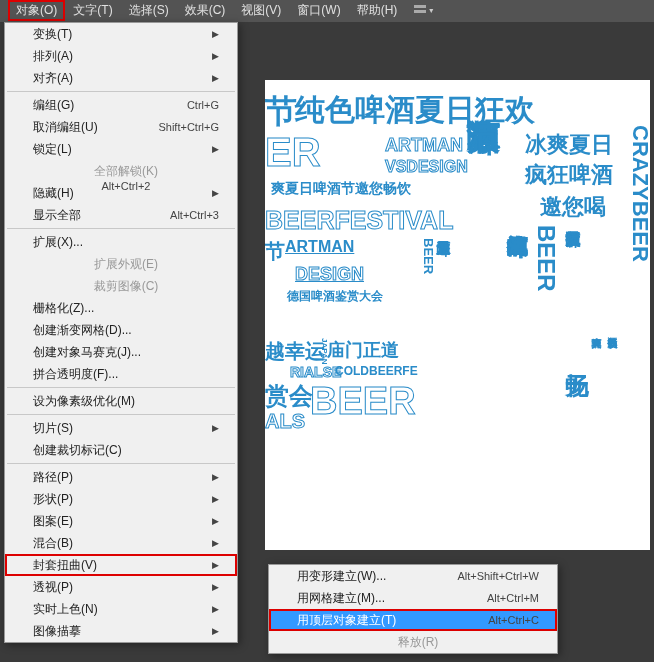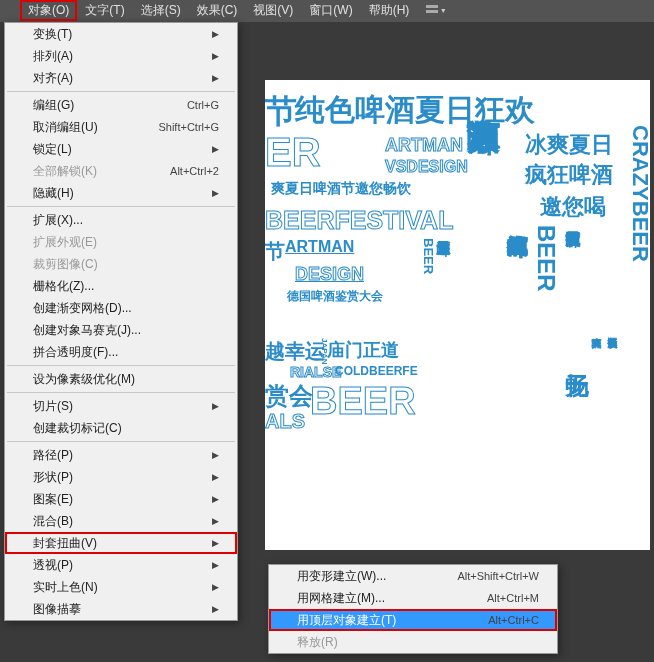--- a/index.html
+++ b/index.html
@@ -1,27 +1,27 @@
 <!DOCTYPE html>
 <html><head>
 <meta charset="utf-8">
 <style>
 * { margin: 0; padding: 0; box-sizing: border-box; font-family: "Microsoft YaHei", Arial, sans-serif; }
 body { background: #535353; width: 654px; height: 662px; position: relative; overflow: hidden; }
-.menubar { background: #535353; height: 20px; display: flex; align-items: center; padding-left: 20px; }
+.menubar { background: #535353; height: 20px; display: flex; align-items: center; padding-left: 8px; }
 .menubar-item { color: #e0e0e0; font-size: 12px; padding: 2px 8px; cursor: pointer; }
 .menubar-item.active { border: 2px solid #d00; padding: 0 6px; }
 .toolbar-icon { width: 30px; height: 16px; margin-left: 8px; display: flex; align-items: center; }
 .toolbar-icon svg { width: 14px; height: 14px; }
 .workspace { position: absolute; top: 22px; left: 0; right: 0; bottom: 0; background: #3a3a3a; }
 .canvas { position: absolute; top: 58px; left: 265px; width: 385px; height: 470px; background: #fff; overflow: hidden; font-weight: bold; }
 .canvas-text { position: absolute; color: #2a8cc9; white-space: nowrap; }
 .dropdown { position: absolute; top: 22px; left: 4px; width: 234px; background: #f0f0f0; border: 1px solid #999; box-shadow: 2px 2px 8px rgba(0,0,0,0.4); }
 .menu-item { display: flex; justify-content: space-between; align-items: center; padding: 3px 18px 3px 28px; font-size: 12px; color: #222; cursor: pointer; position: relative; height: 22px; }
-.menu-item.disabled { color: #999; }
+.menu-item.disabled { color: #999; flex-direction: column; }
 .menu-item .arrow { font-size: 9px; color: #444; }
 .menu-item .shortcut { color: #444; font-size: 11px; }
 .menu-sep { height: 1px; background: #c8c8c8; margin: 2px 2px; }
 .menu-item.highlighted { border: 2px solid #d00; padding: 1px 16px 1px 26px; }
 .submenu { position: absolute; top: 564px; left: 268px; width: 290px; background: #f0f0f0; border: 1px solid #999; box-shadow: 2px 2px 8px rgba(0,0,0,0.4); }
 .submenu .menu-item.highlighted { background: #3399ff; color: #fff; border: 2px solid #d00; padding: 1px 16px 1px 26px; }
 .canvas-text.vert { writing-mode: vertical-rl; }
 </style>
 </head>
 <body>
@@ -107,20 +107,24 @@
       <span class="arrow">▶</span>
     </div>
     <div class="menu-item disabled">
       <span>全部解锁(K)</span>
       <span class="shortcut">Alt+Ctrl+2</span>
     </div>
     <div class="menu-item">
       <span>隐藏(H)</span>
       <span class="arrow">▶</span>
     </div>
+    <div class="menu-item">
+      <span>显示全部</span>
+      <span class="shortcut">Alt+Ctrl+3</span>
+    </div>
     <div class="menu-sep"></div>
     <div class="menu-item">
       <span>扩展(X)...</span>
     </div>
     <div class="menu-item disabled">
       <span>扩展外观(E)</span>
     </div>
     <div class="menu-item disabled">
       <span>裁剪图像(C)</span>
     </div>

